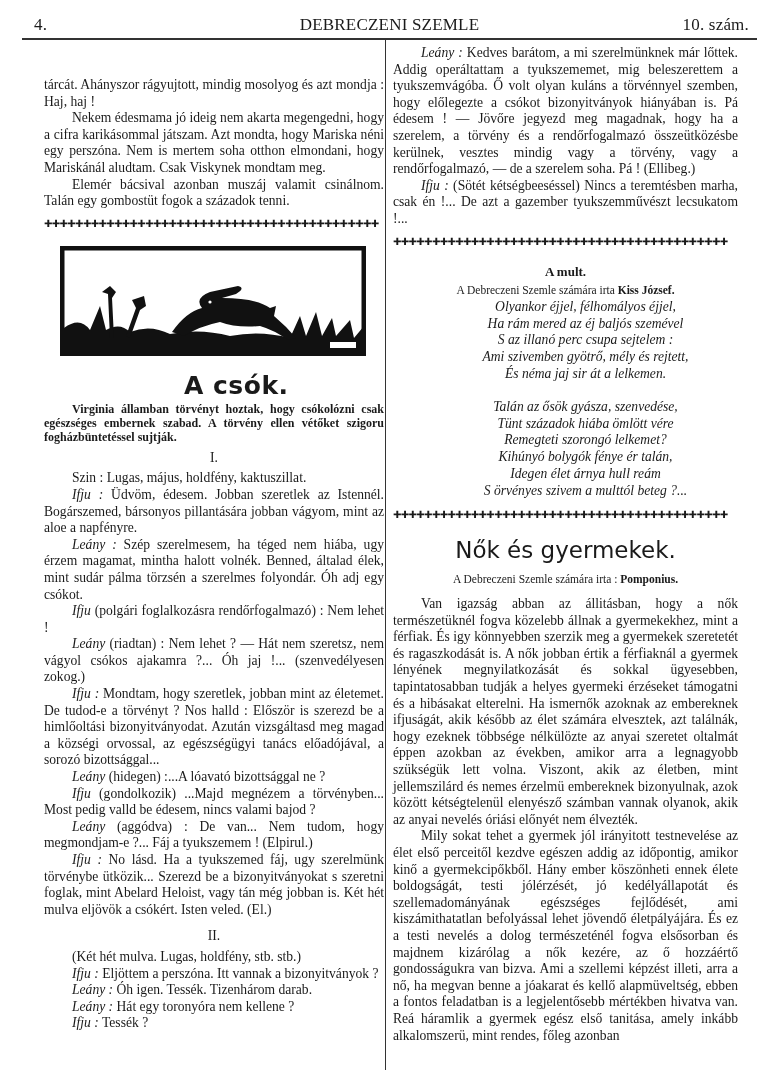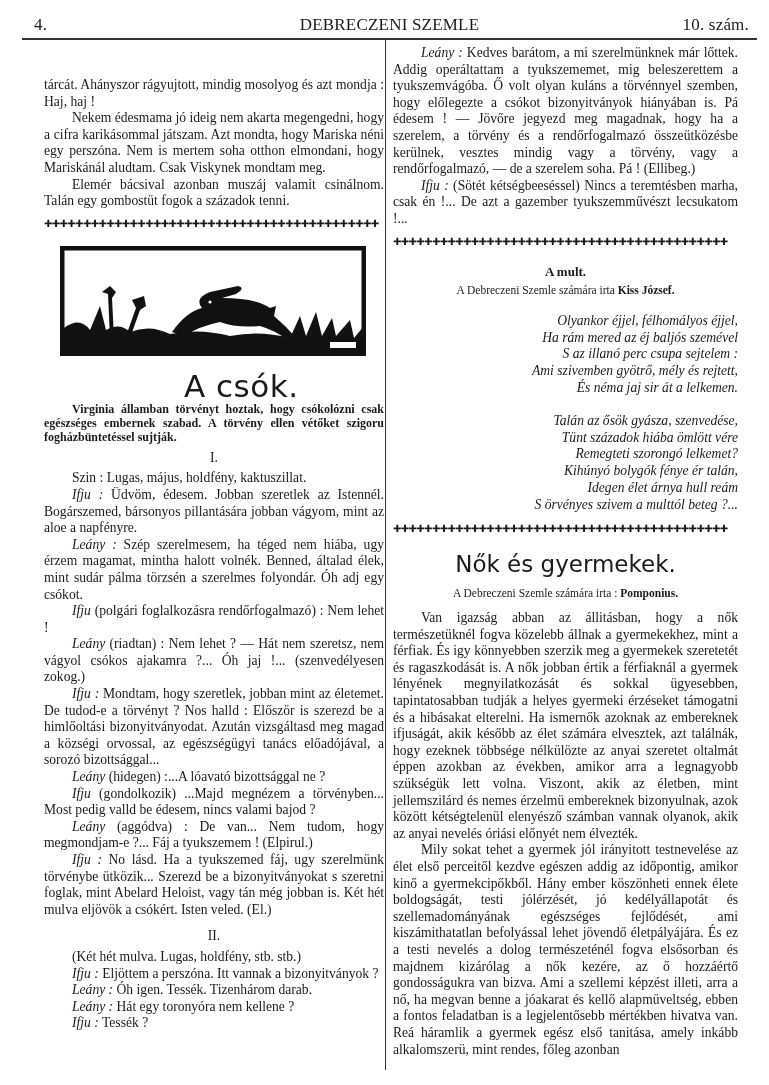--- a/index.html
+++ b/index.html
@@ -16,29 +16,29 @@
   .col{position:absolute;font-size:13.6px;line-height:16.6px;text-align:justify;}
   .col-left{left:44px;top:45px;width:340px;margin-top:32px;}
   .col-right{left:393px;top:45px;width:345px;}
   .col p{margin:0;}
   .ind{text-indent:28px;}
   .it{font-style:italic;}
   .stars{font-size:10px;letter-spacing:-0.6px;white-space:nowrap;overflow:hidden;line-height:12px;
          font-family:"DejaVu Sans",sans-serif;}
 
   .illus{margin:16px 0 0 16px;width:306px;height:110px;}
-  .title-csok{margin:14px 0 0 140px;font-family:"DejaVu Sans",sans-serif;font-size:31px;line-height:32px;letter-spacing:0.5px;}
+  .title-csok{margin:14px 0 0 140px;font-family:"DejaVu Sans",sans-serif;font-size:25px;line-height:32px;letter-spacing:0.5px;font-weight:bold;}
   .lead{margin:4px 0 0 134px;font-size:12px;line-height:14px;font-weight:bold;}
   .section-num{text-align:center;margin:6px 0 4px;}
 
   .poem-title{font-weight:bold;text-align:center;margin:8px 0 2px;font-size:13px;}
-  .byline{font-size:11.5px;text-align:center;margin-bottom:14px;}
+  .byline{font-size:11.5px;text-align:center;}
   .byline b{font-weight:bold;}
   .poem{margin-left:40px;font-style:italic;line-height:16.8px;}
-  .poem p{text-align:right;}
+  .poem p{text-align:center;}
   .stanza-gap{height:16px;}
   .big-title{font-family:"DejaVu Sans",sans-serif;font-size:23px;text-align:center;margin:14px 0 6px;line-height:30px;}
 </style>
 </head>
 <body>
 
 <div class="header">
   <span class="h-num">4.</span>
   <span class="h-title">DEBRECZENI SZEMLE</span>
   <span class="h-issue">10. szám.</span>

